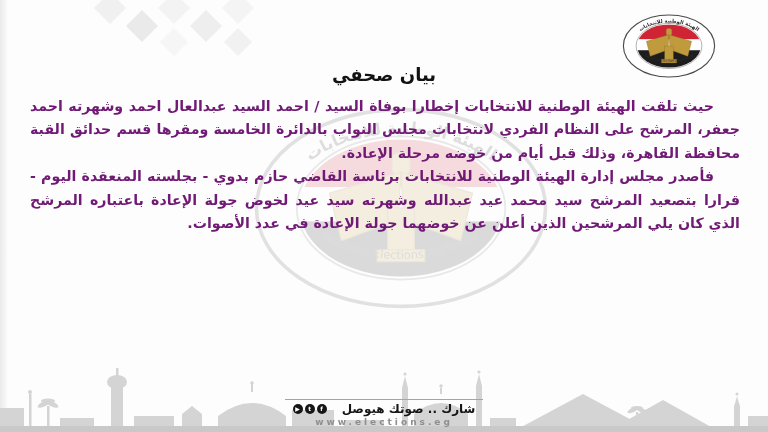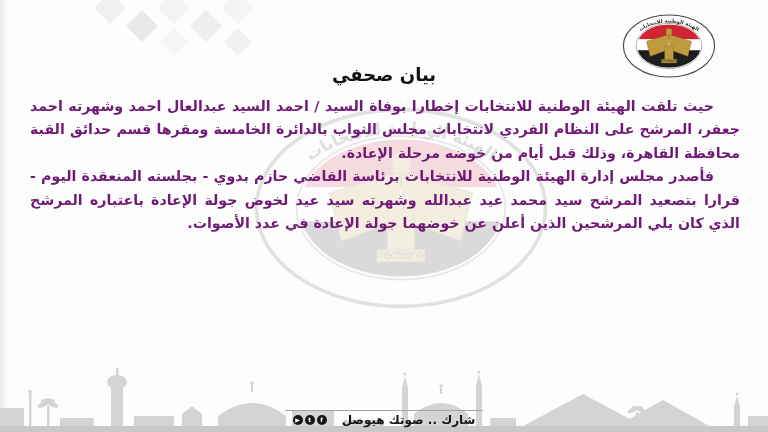--- a/index.html
+++ b/index.html
@@ -161,15 +161,16 @@
   <div class="footer">
     <div class="footer-line"></div>
     <div class="social-row">
       <span class="social-icons">
         <span class="sicon">▶</span>
         <span class="sicon">t</span>
         <span class="sicon">f</span>
       </span>
       <span class="slogan">شارك .. صوتك هيوصل</span>
     </div>
+    <div class="website">www.elections.eg</div>
   </div>
 
 </div>
 
 </body></html>

